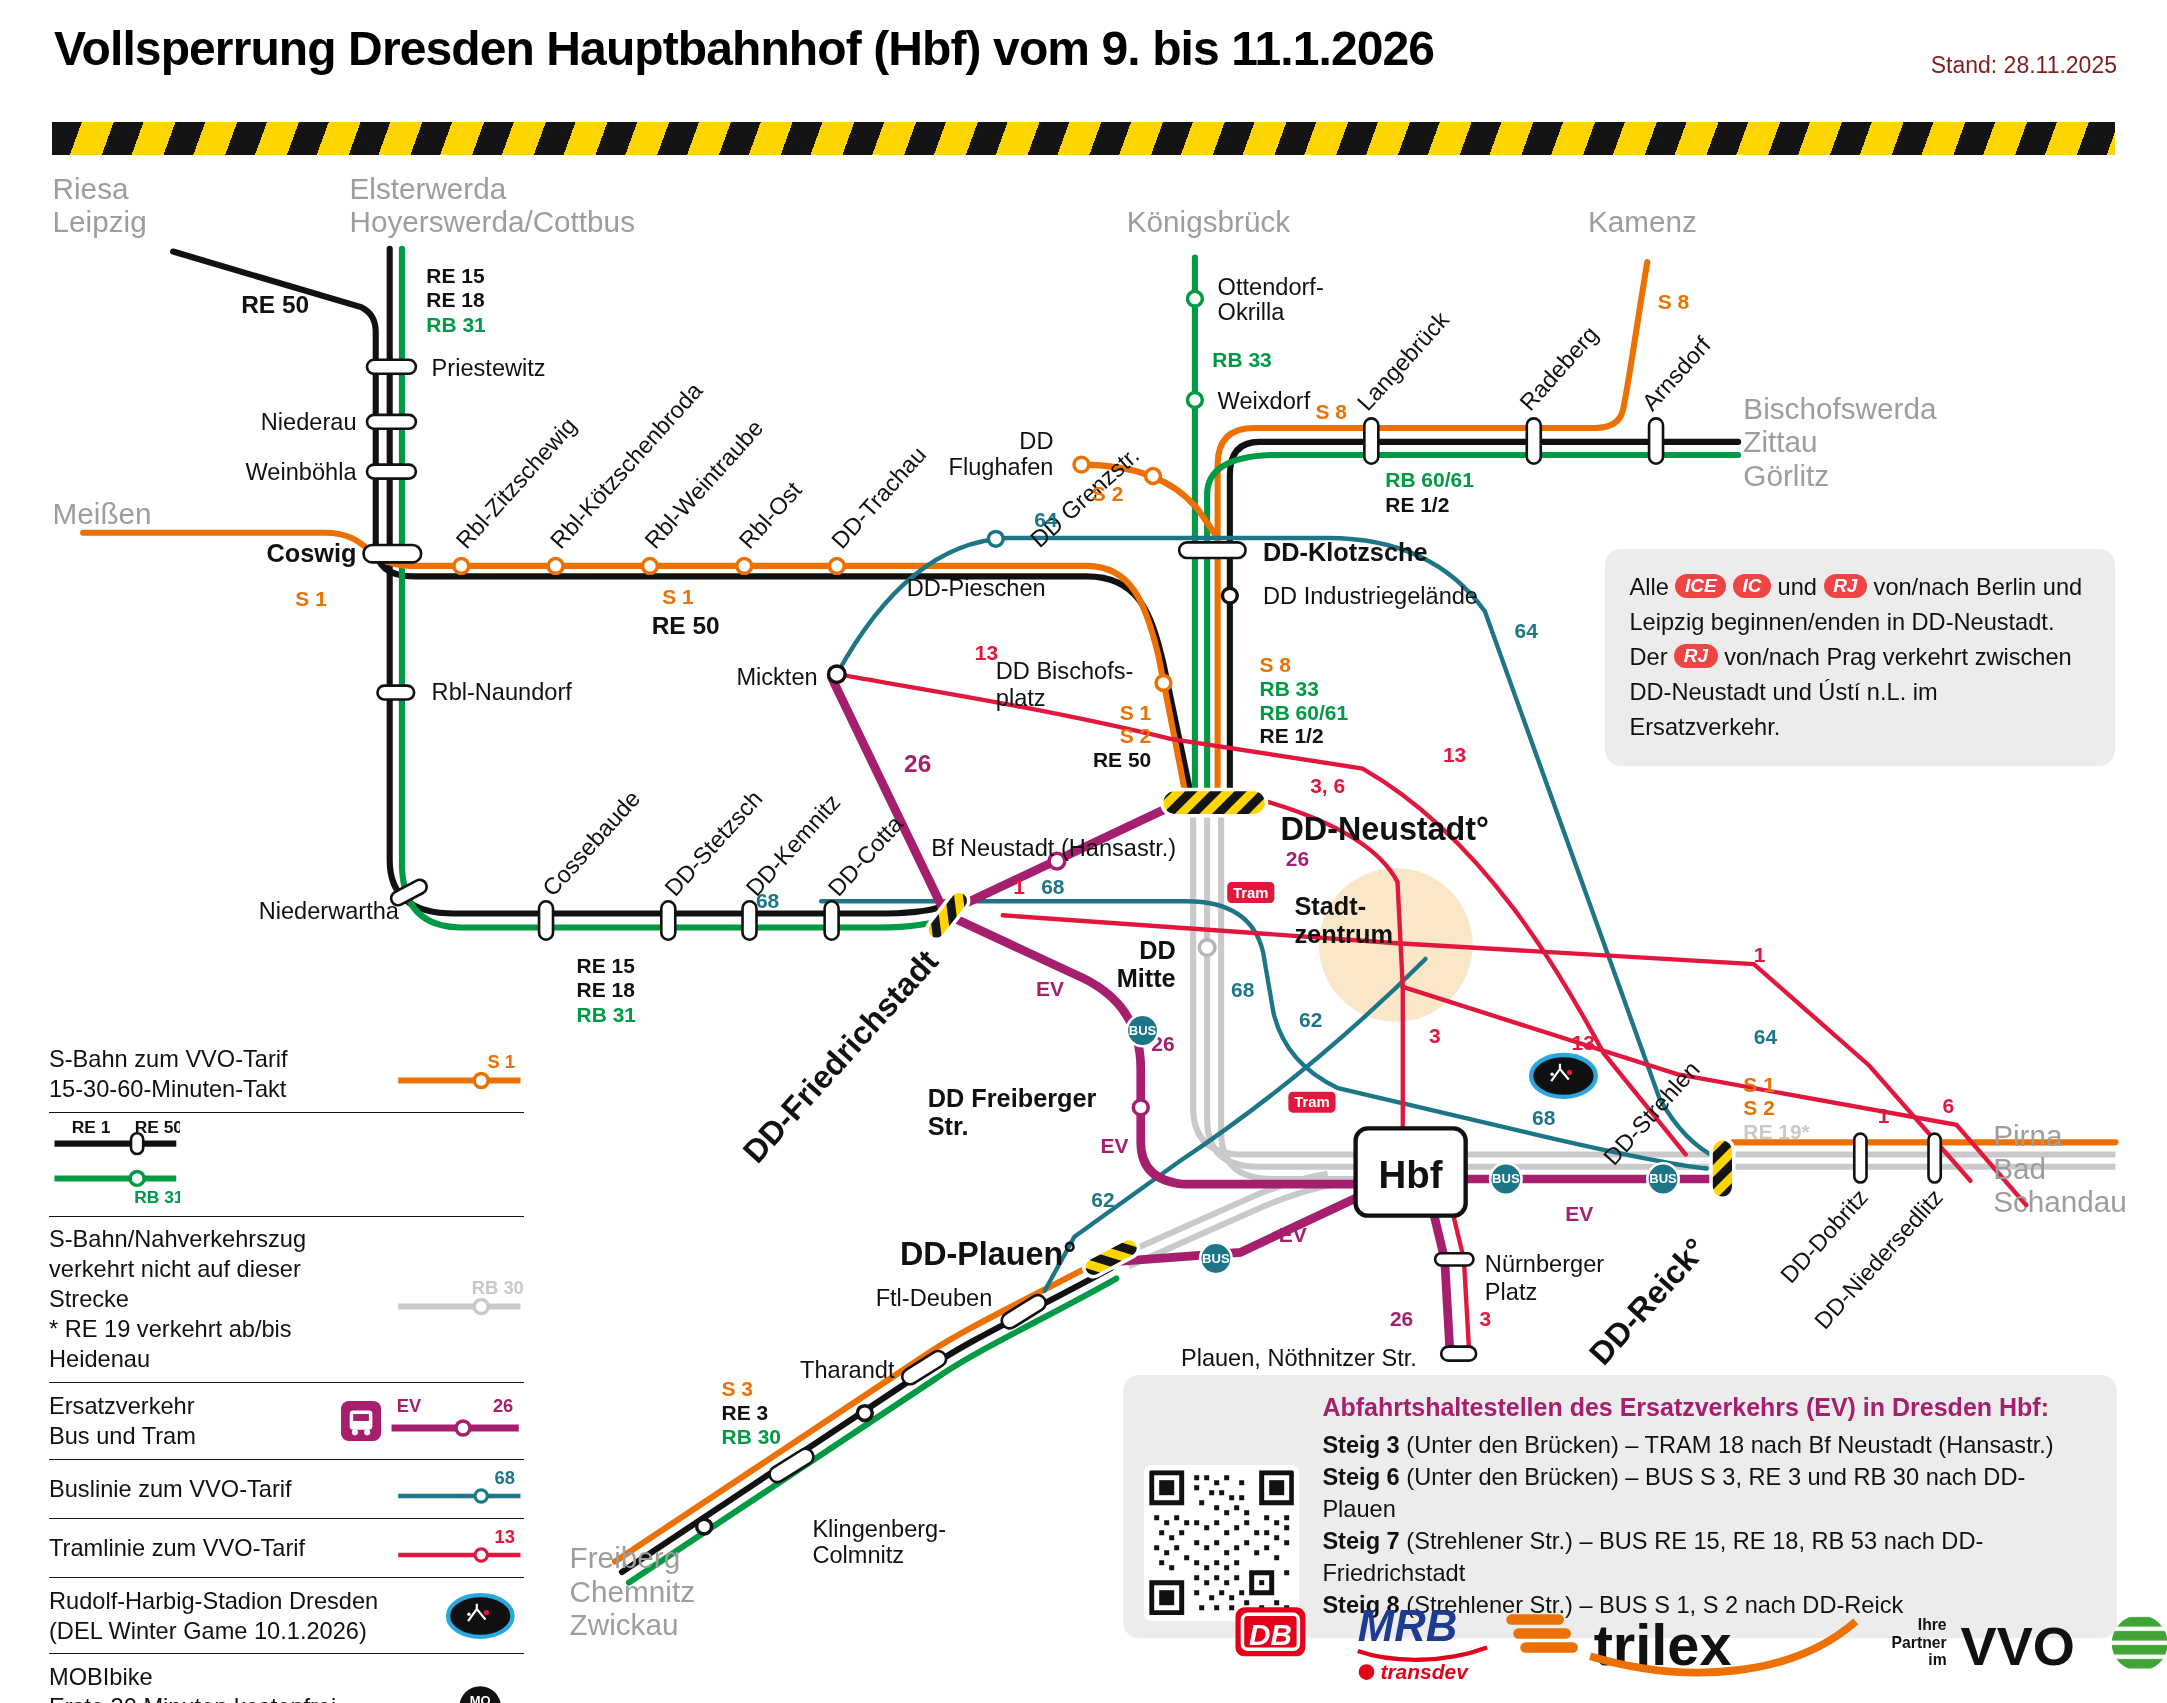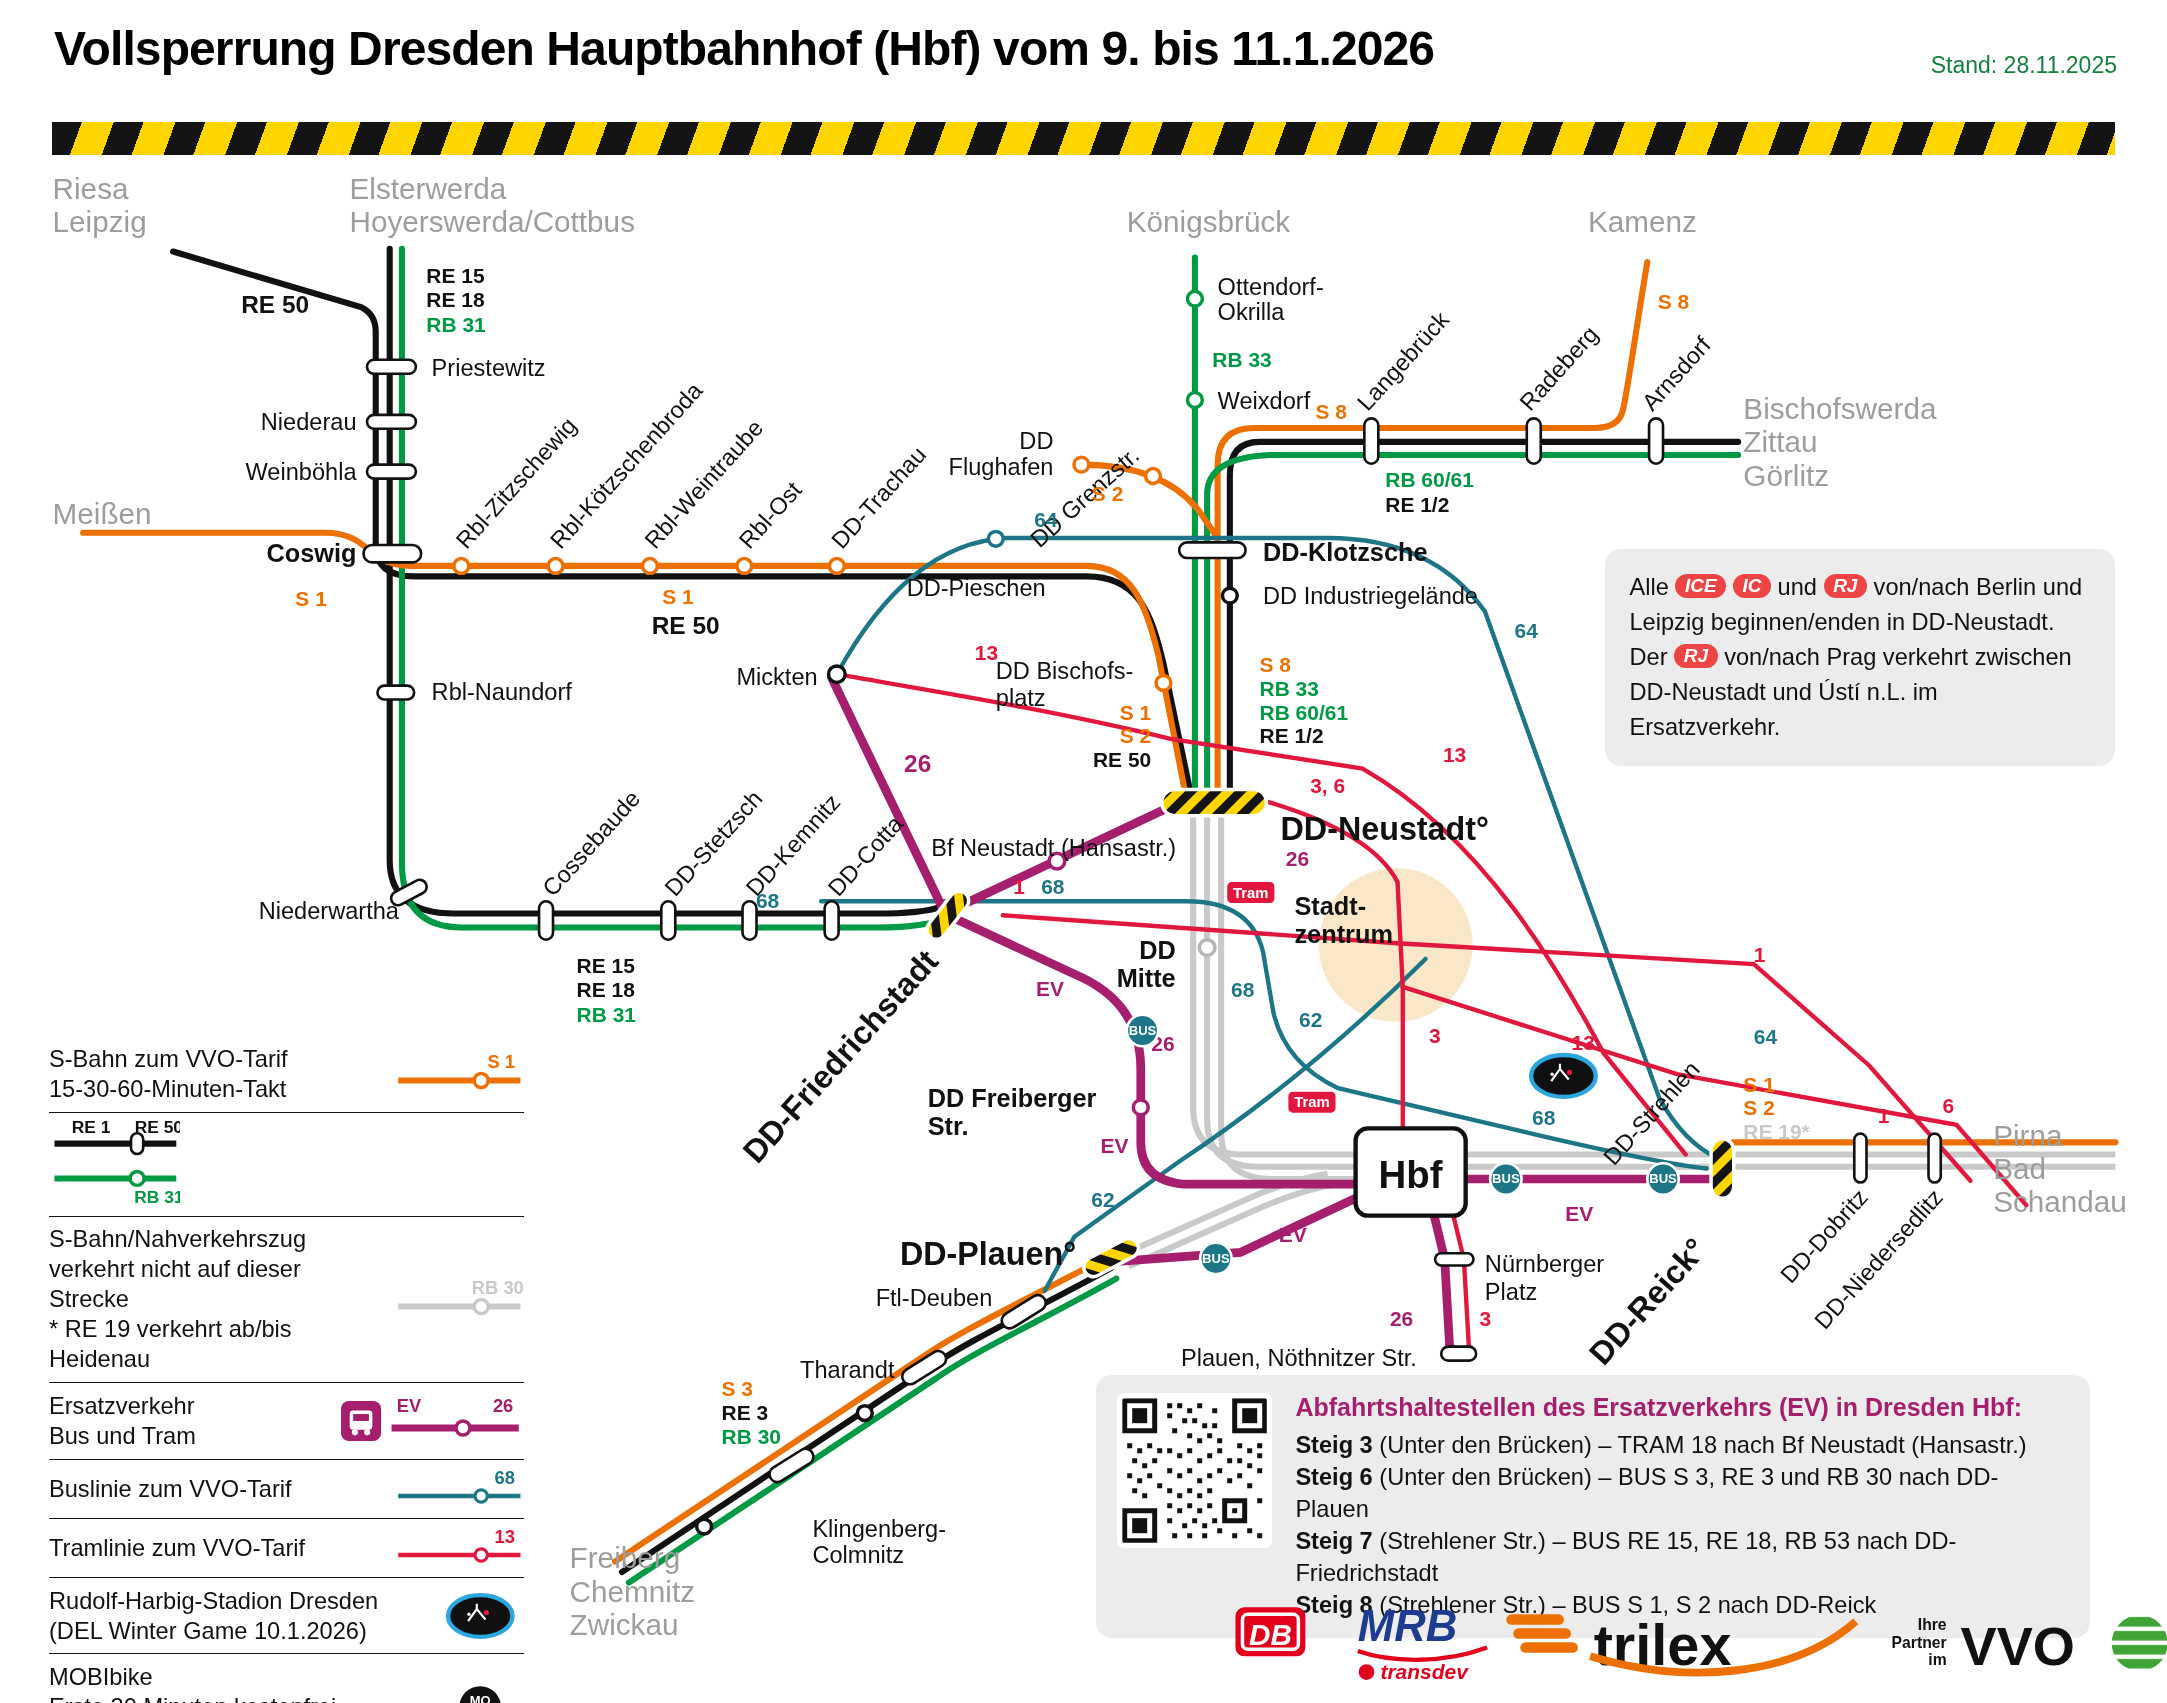--- a/index.html
+++ b/index.html
@@ -1,39 +1,39 @@
 <!DOCTYPE html>
 <html style="font-size:14px"><head>
 <meta charset="utf-8">
 <style>
   body{margin:0;background:#fff;font-family:"Liberation Sans",sans-serif}
   .page{position:relative;width:2168px;height:1703px;overflow:hidden;background:#fff}
   .hdr-title{position:absolute;left:54px;top:21px;font-size:48px;font-weight:bold;letter-spacing:-0.9px;color:#000;white-space:nowrap}
-  .hdr-stand{position:absolute;right:51px;top:52px;font-size:23px;color:#15803d}
+  .hdr-stand{position:absolute;right:51px;top:52px;font-size:23px;color:#7f1d1d}
   .hazard-bar{position:absolute;left:52px;top:122px;width:2063px;height:33px;
     background:repeating-linear-gradient(110deg,#141414 0 28px,#FFD500 28px 58px)}
   .map-svg{position:absolute;left:0;top:0}
   svg text{font-family:"Liberation Sans",sans-serif}
   .td{font-size:34px;fill:#9D9D9C}
   .ts{font-size:27px;fill:#111}
   .tsb{font-size:29px;font-weight:700;fill:#111}
   .tbig{font-size:37px;font-weight:700;fill:#111}
   .tl{font-size:24px;font-weight:700}
   .tl2{font-size:28px;font-weight:700}
   .tbadge{font-size:15px;font-weight:700;fill:#fff}
   .ttram{font-size:17px;font-weight:700;fill:#fff}
   .stc{fill:#fff;stroke-width:4}
   .pill{fill:#fff;stroke:#111;stroke-width:3}
   .hzp{fill:url(#hz);stroke:#fff;stroke-width:4}
   .info-box{position:absolute;left:1605px;top:549px;width:510px;box-sizing:border-box;background:#ECECEC;
     border-radius:15.7px;padding:21px 24.5px;font-size:23.6px;line-height:35px;color:#111}
   .train-badge{display:inline-block;background:#ef4444;color:#fff;font-weight:bold;font-style:italic;
     font-size:19px;line-height:23.6px;padding:0 9.6px;border-radius:12.2px;vertical-align:2.6px}
-  .ev-box{position:absolute;left:1096px;top:1375px;width:994px;box-sizing:border-box;background:#ECECEC;
-    border-radius:15.7px;padding:17.5px 21px;display:flex;gap:23px;align-items:flex-start}
+  .ev-box{position:absolute;left:1123px;top:1375px;width:994px;box-sizing:border-box;background:#ECECEC;
+    border-radius:15.7px;padding:17.5px 21px;display:flex;gap:23px;align-items:flex-end}
   .qr{width:145px;height:145px;background:#fff;border-radius:7px;padding:5.2px;flex:0 0 auto}
   .ev-title{font-size:25px;font-weight:bold;color:#A61E6E;margin-bottom:7px}
   .ev-row{font-size:23.6px;line-height:32px;color:#111}
   .legend{position:absolute;left:49px;top:1036px;width:475px}
   .lg-row{display:flex;align-items:center;justify-content:space-between;padding:7.9px 0;border-top:1.7px solid #161616}
   .lg-row:first-child{border-top:none}
   .lg-text{font-size:23.6px;line-height:30px;color:#111;width:332px}
   .lg-sample{flex:0 0 auto}
   .logos-svg{position:absolute;left:1218px;top:1595px}
 </style>

